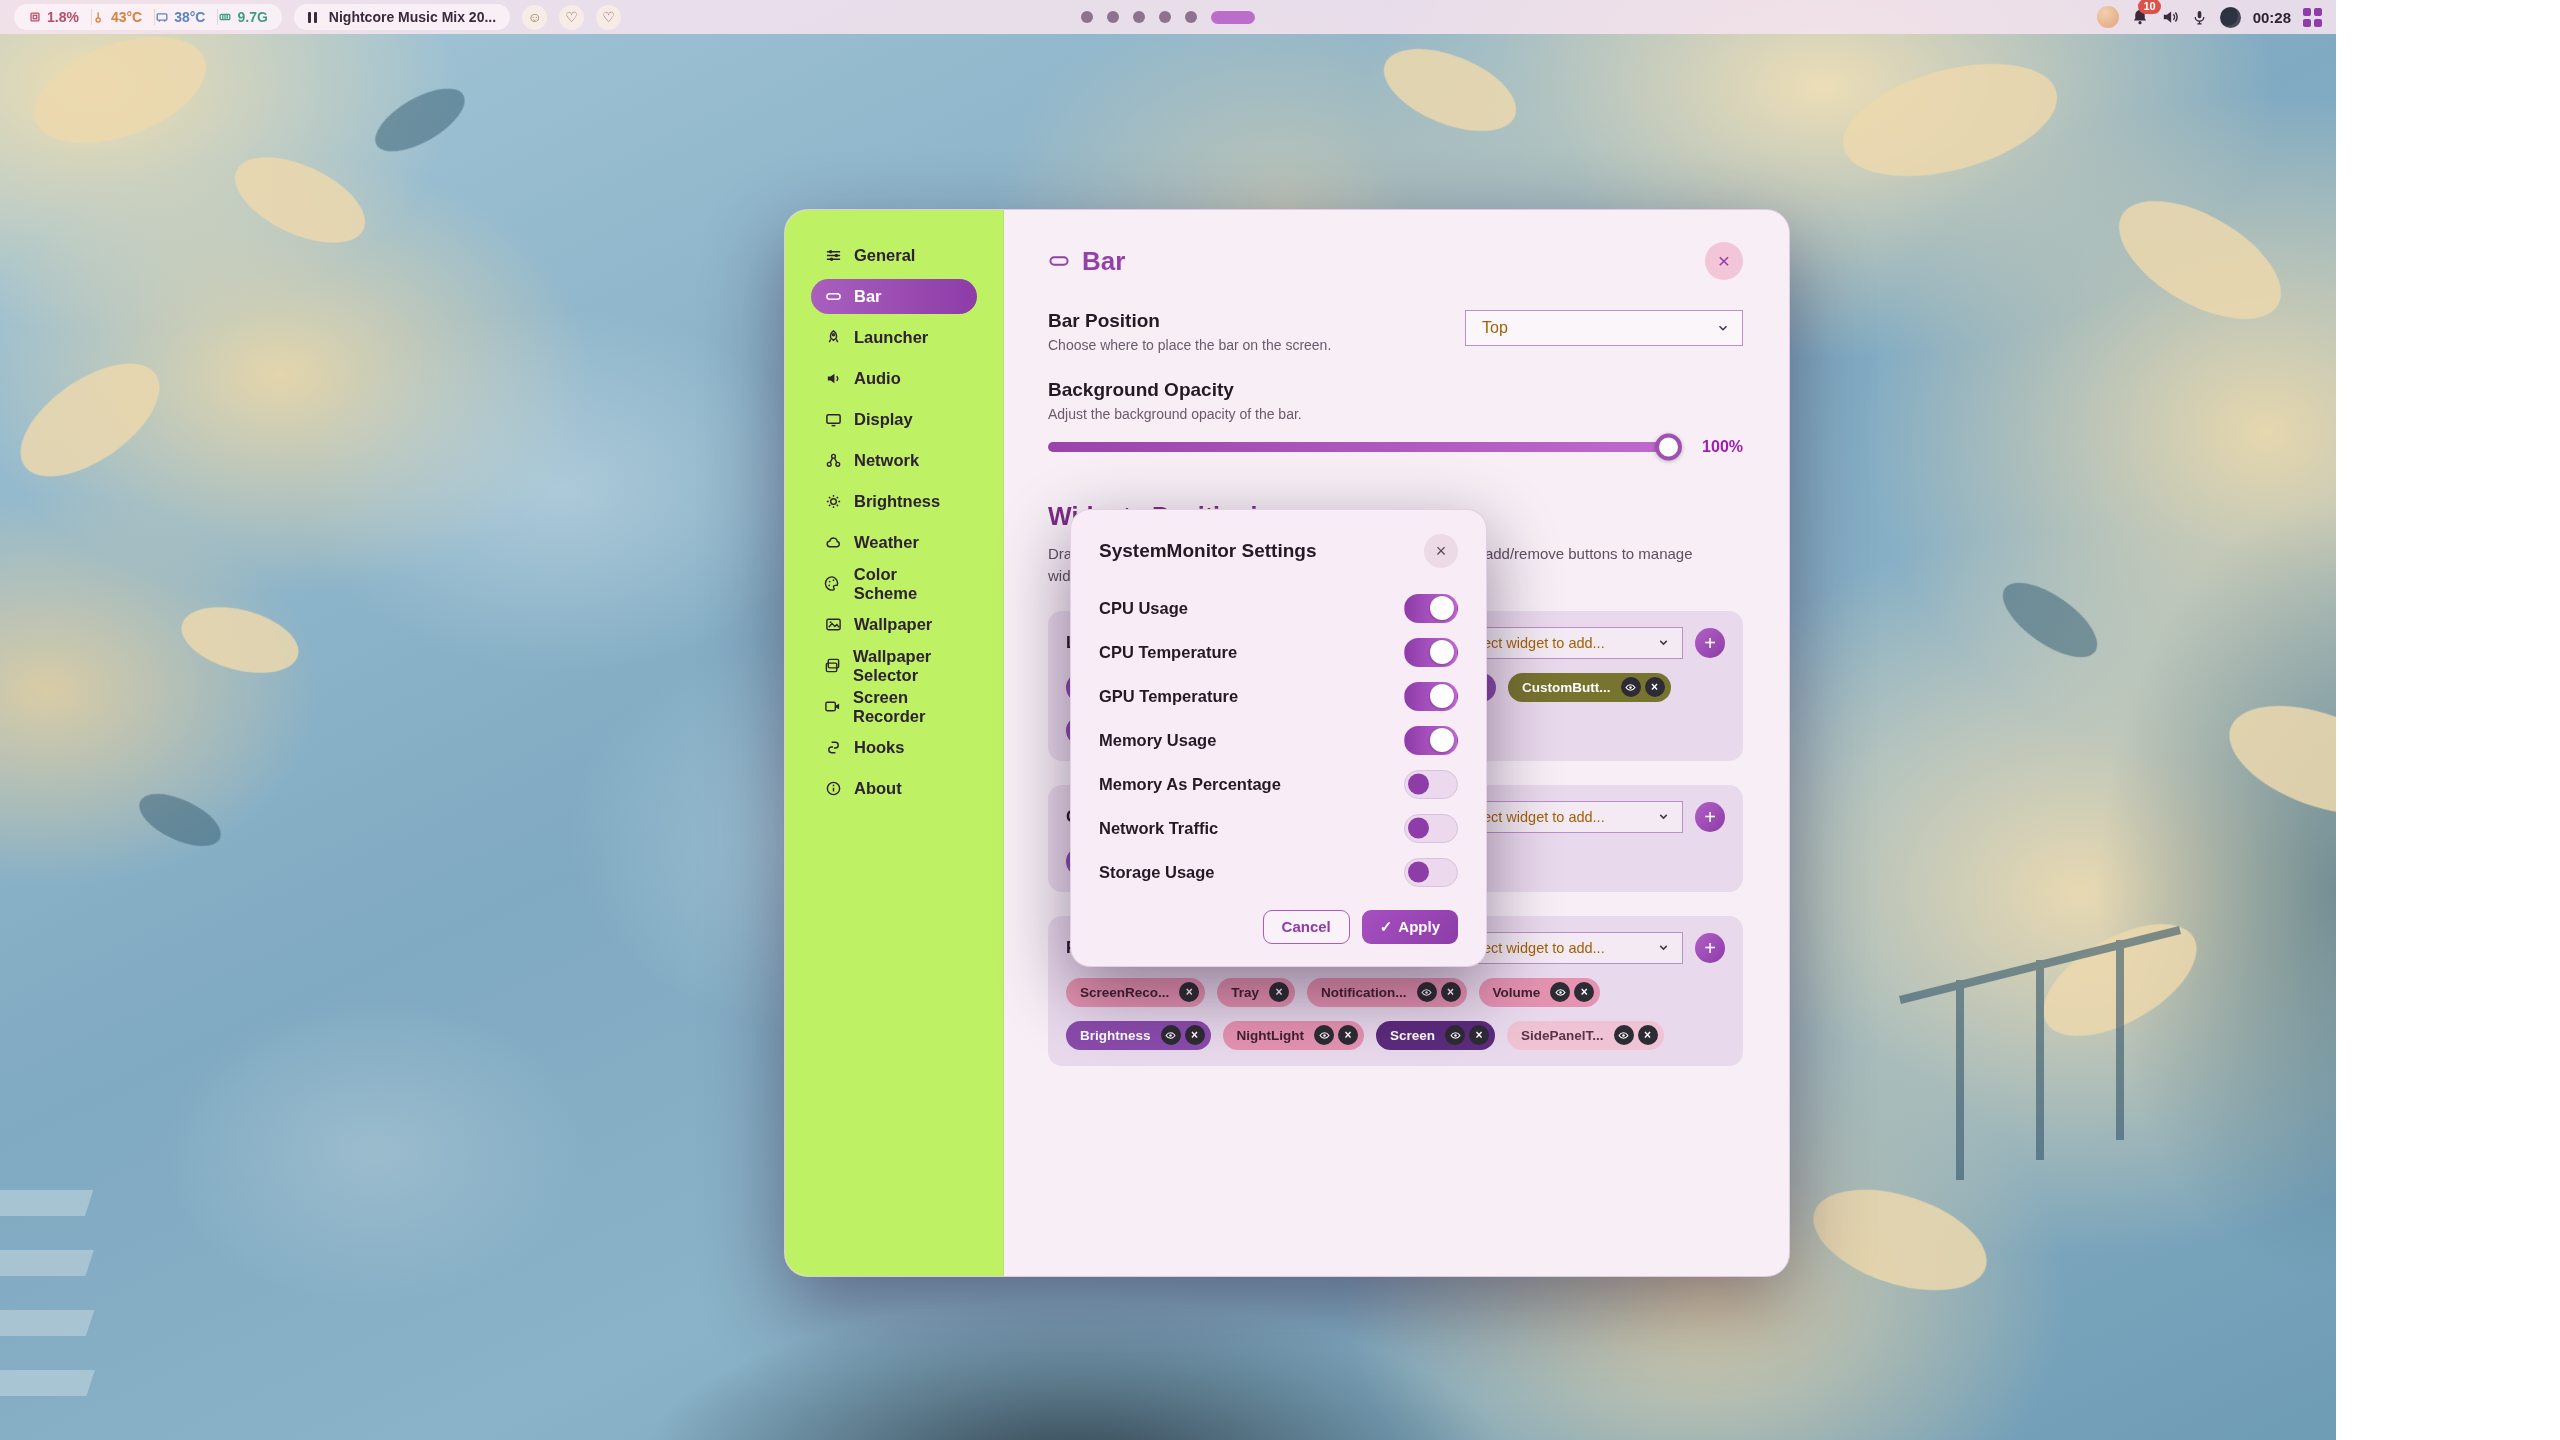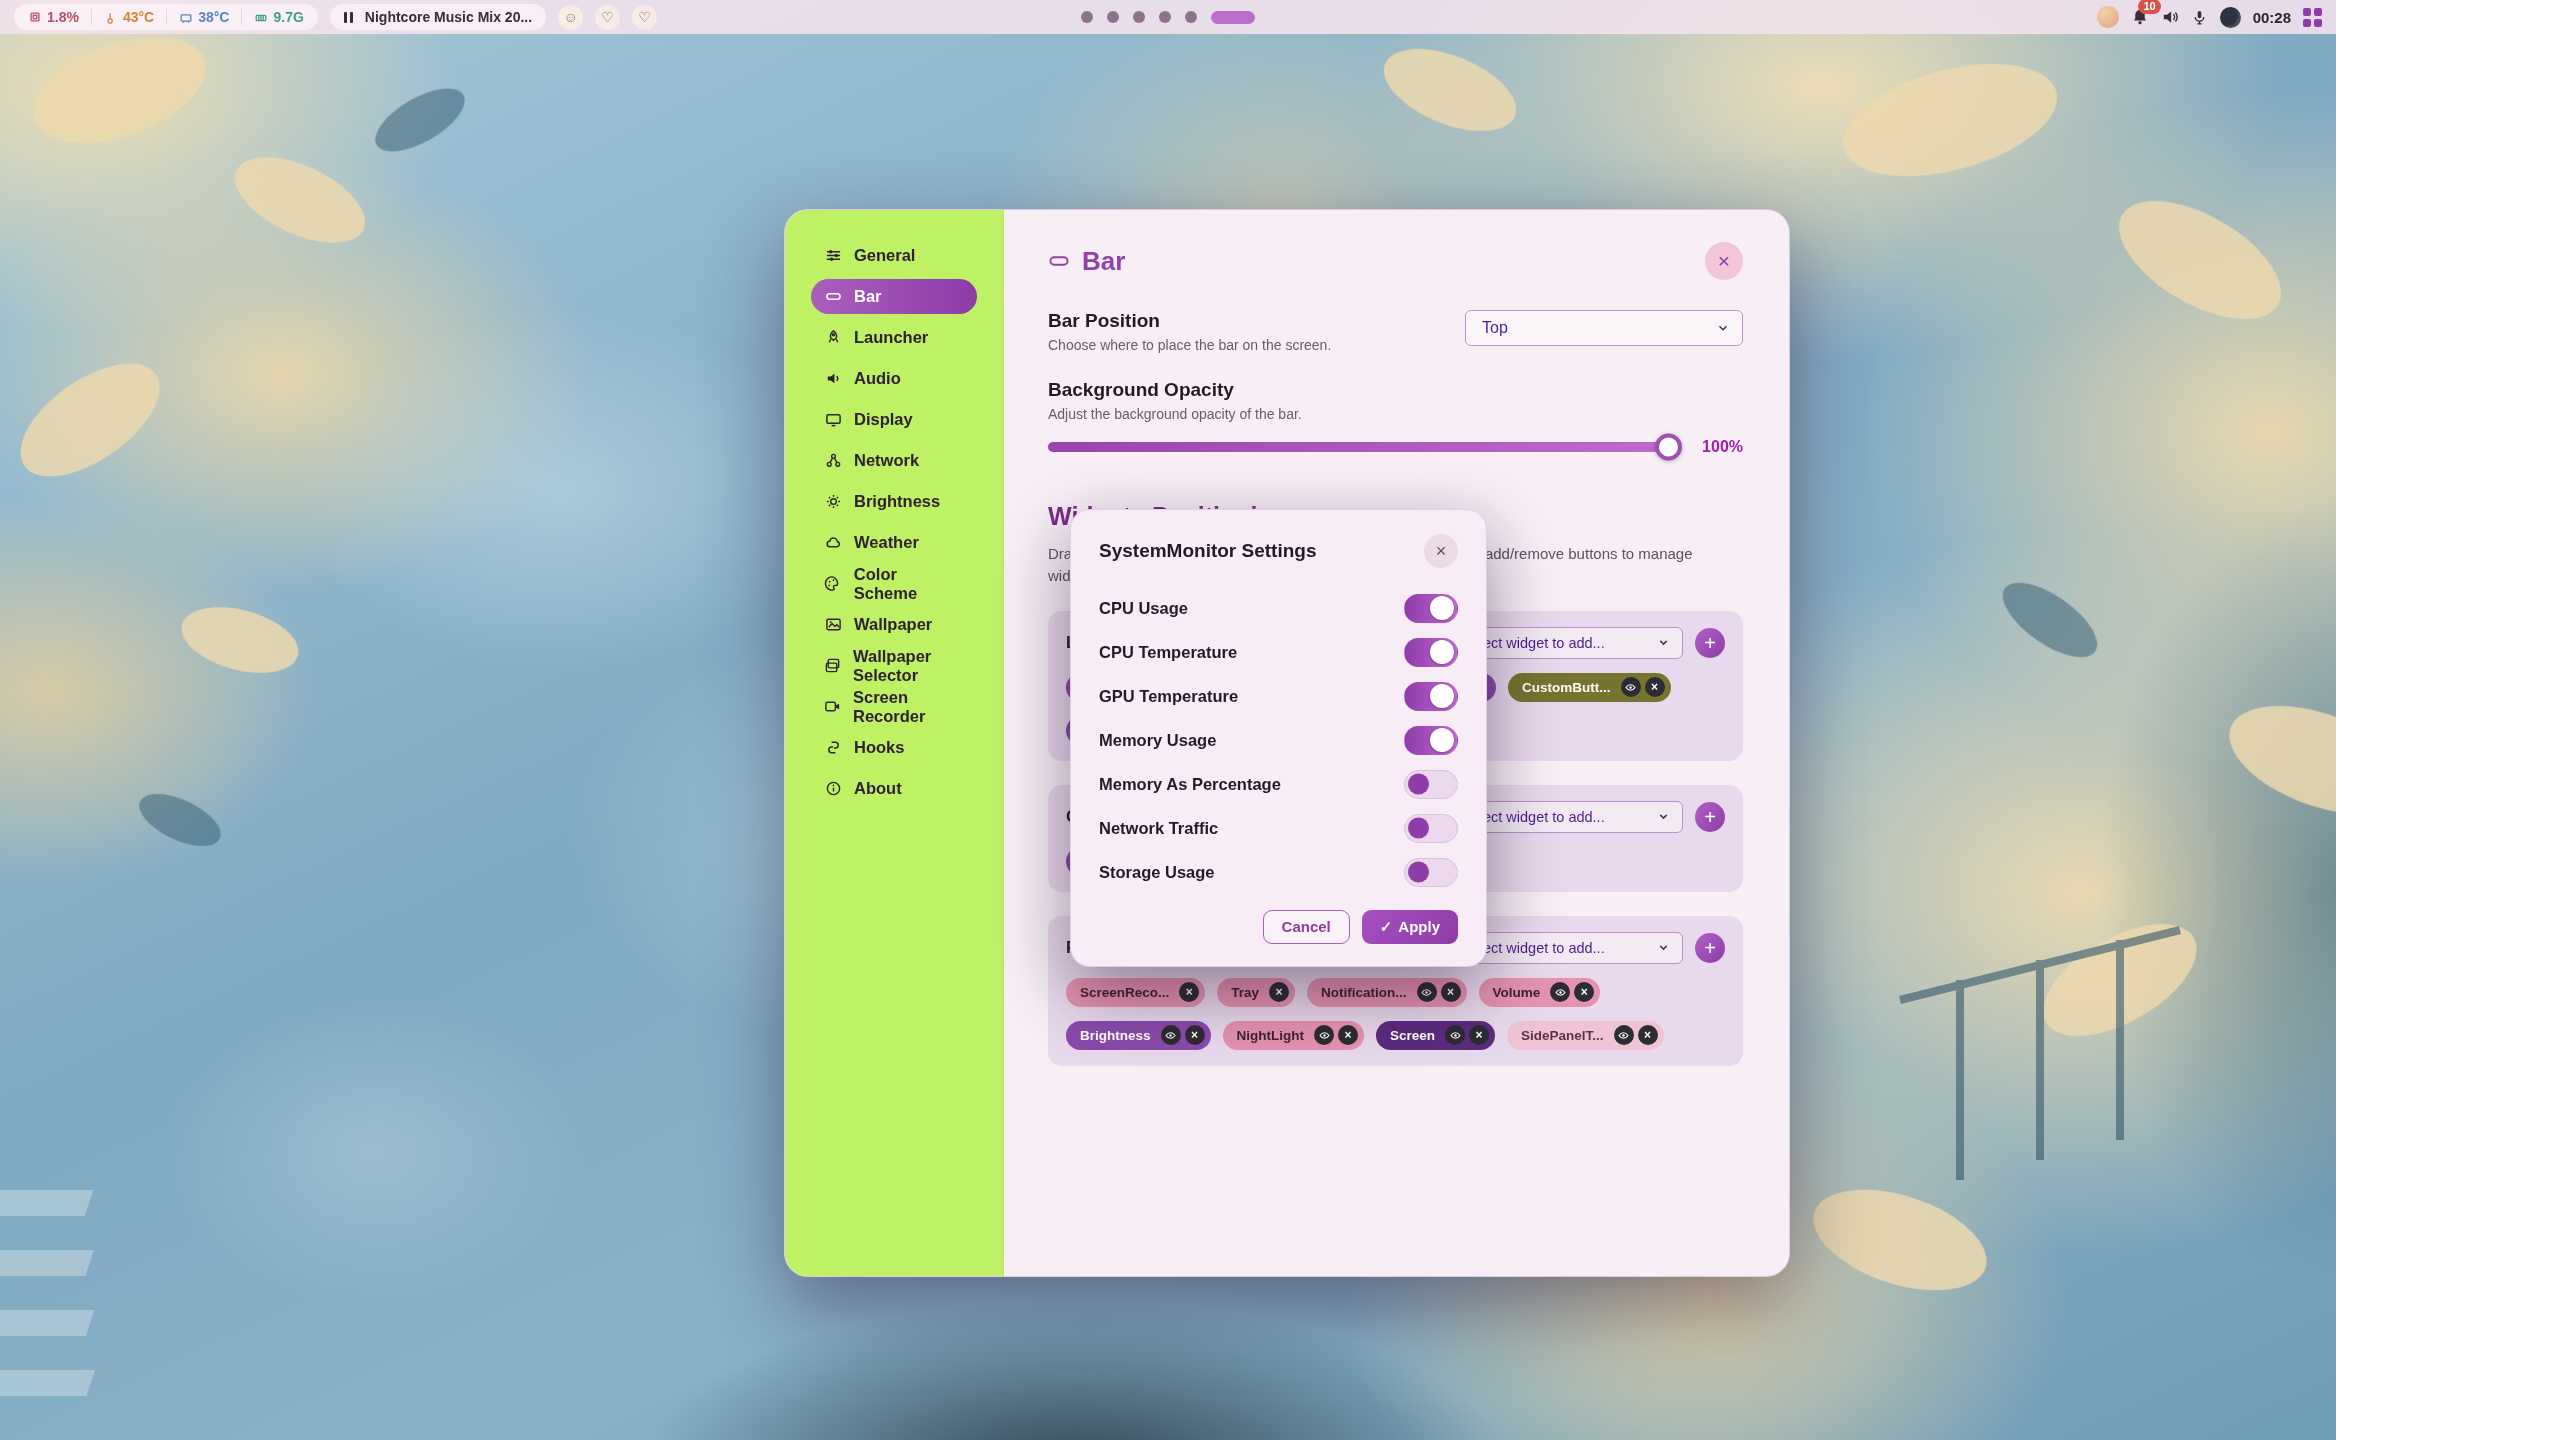--- a/index.html
+++ b/index.html
@@ -30,21 +30,21 @@
   
   .top-bar{position:absolute;top:0;left:0;right:0;height:34px;z-index:40;
     background:rgba(244,227,238,.88);display:flex;align-items:center;
     justify-content:space-between;padding:0 14px;box-sizing:border-box;
     color:#3a2a3c;font-size:14px;}
   .bar-left,.bar-right{display:flex;align-items:center;gap:12px;}
   .pill{display:flex;align-items:center;gap:12px;background:rgba(252,242,248,.85);
     border-radius:999px;height:26px;padding:0 14px;}
   .stat{display:flex;align-items:center;gap:5px;font-weight:700;color:#3a2a3c;}
   .stat svg{display:block;}
-  .stat + .stat{border-left:1px solid rgba(0,0,0,.10);padding-left:12px;align-items:flex-end;}
+  .stat + .stat{border-left:1px solid rgba(0,0,0,.10);}
   .media-pill{max-width:290px;}
   .pause-icon{display:flex;gap:3px;}
   .pause-icon i{display:block;width:3px;height:11px;background:#3a2a3c;border-radius:1px;}
   .media-title{white-space:nowrap;overflow:hidden;text-overflow:ellipsis;font-weight:600;}
   .round-btn{width:25px;height:25px;border-radius:50%;border:none;cursor:pointer;
     background:rgba(250,236,230,.9);color:#8a6a5a;font-size:14px;line-height:1;
     display:flex;align-items:center;justify-content:center;padding:0;}
   .bar-center{position:absolute;left:50%;top:0;height:34px;transform:translateX(-50%);
     display:flex;align-items:center;gap:14px;}
   .ws-dot{width:12px;height:12px;border-radius:50%;background:#6d4f6d;opacity:.75;}
@@ -78,22 +78,22 @@
   .content-header h1{margin:0;font-size:26px;color:#9340a8;font-weight:700;flex:1;}
   .hdr-icon{display:flex;}
   .win-close{width:38px;height:38px;border-radius:50%;border:none;background:#f2c6d6;
     color:#8d3ca8;font-size:21px;display:flex;align-items:center;justify-content:center;
     cursor:pointer;padding:0;}
   .setting-row{display:flex;align-items:flex-start;justify-content:space-between;margin-bottom:26px;}
   .setting-label{font-size:19px;font-weight:700;color:#241a26;}
   .setting-desc{font-size:14px;color:#6b5a6b;margin-top:5px;}
   .dropdown{display:flex;align-items:center;justify-content:space-between;
     width:278px;height:36px;box-sizing:border-box;border:1.5px solid #bb8fc9;
-    border-radius:6px;background:rgba(255,255,255,.45);padding:0 12px 0 16px;
-    font-size:16px;color:#4c1d95;cursor:pointer;margin-left:13px;}
+    border-radius:0;background:rgba(255,255,255,.45);padding:0 12px 0 16px;
+    font-size:16px;color:#a16207;cursor:pointer;margin-left:13px;}
   .dropdown.small{width:238px;height:32px;font-size:14.5px;}
   .slider-row{display:flex;align-items:center;margin:16px 0 0 0;}
   .slider-track{flex:1;height:10px;border-radius:5px;position:relative;
     background:linear-gradient(90deg,#9a44ab,#c06ad0);cursor:pointer;}
   .slider-knob{position:absolute;right:-3px;top:50%;transform:translateY(-50%);
     width:27px;height:27px;border-radius:50%;background:#fff;border:4px solid #a050b2;
     box-sizing:border-box;box-shadow:0 1px 4px rgba(0,0,0,.25);}
   .slider-value{margin-left:18px;font-size:16px;font-weight:600;color:#a21caf;width:46px;text-align:right;}
   .widgets-title{margin:46px 0 0 0;font-size:25px;font-weight:700;color:#7a2d85;}
   .widgets-desc{margin:12px 0 0 0;font-size:15px;color:#5f4f60;line-height:1.45;}

